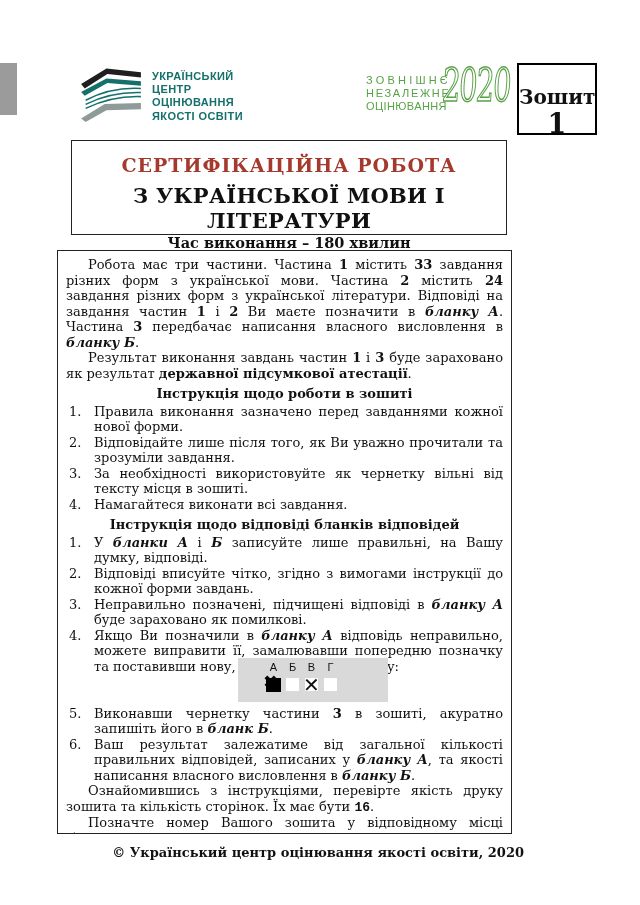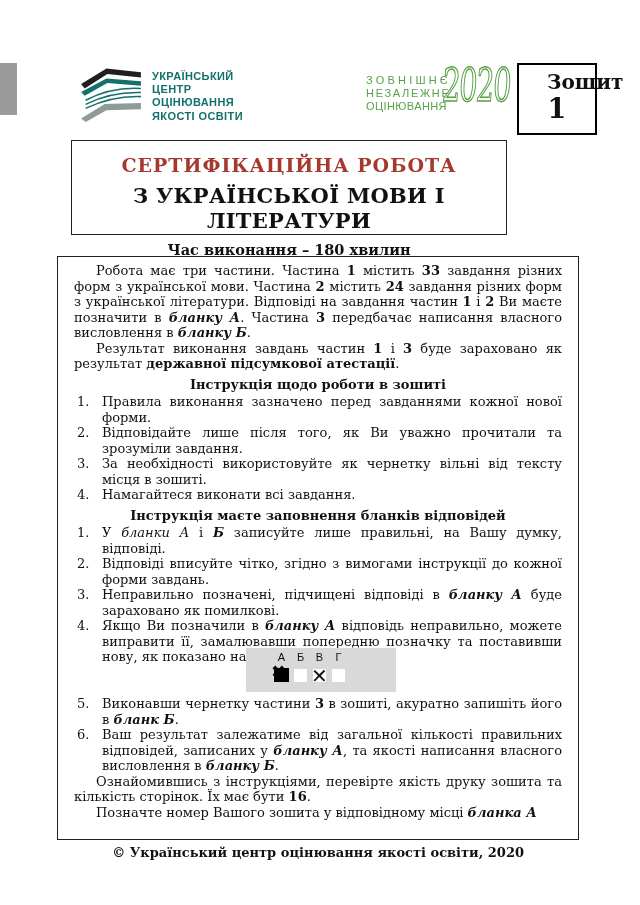--- a/index.html
+++ b/index.html
@@ -25,33 +25,33 @@
   .zno .ls1{letter-spacing:3.2px;}
   .zno .ls2{letter-spacing:1.7px;}
   .zno .ls3{letter-spacing:.4px;}
   .zno-year{left:444px;top:62px;font-family:"DejaVu Serif",serif;font-size:46px;line-height:46px;
             color:#fff;-webkit-text-stroke:1.5px var(--green,#58a246);
             transform:scaleX(.62) skewX(-6deg);transform-origin:left top;letter-spacing:-2px;}
 
   
   .booklet{left:517px;top:63px;width:80px;height:72px;border:2px solid #000;
            box-sizing:border-box;text-align:center;}
-  .booklet-label{font-weight:bold;font-size:20px;margin-top:5px;padding-left:28px;}
+  .booklet-label{font-weight:bold;font-size:20px;margin-top:20px;}
   .booklet-num{font-weight:bold;font-size:27px;line-height:30px;}
 
   
   .titlebox{left:71px;top:140px;width:436px;height:95px;border:1.5px solid #222;
             box-sizing:border-box;text-align:center;}
   .t1{margin-top:13px;font-weight:bold;font-size:19px;letter-spacing:1px;color:var(--red,#a5392e);}
   .t2{margin-top:7px;font-weight:bold;font-size:21px;letter-spacing:.3px;}
-  .t3{margin-top:8px;font-weight:bold;font-size:14.5px;text-align:center;}
+  .t3{margin-top:1px;font-weight:bold;font-size:14.5px;text-align:center;}
 
   
-  .mainbox{left:57px;top:256px;width:522px;height:584px;border:1.5px solid #222;
-           box-sizing:border-box;padding:6px 16px;font-size:13px;line-height:15.5px;
+  .mainbox{left:57px;top:250px;width:455px;height:584px;border:1.5px solid #222;
+           box-sizing:border-box;padding:6px 8px;font-size:13px;line-height:15.5px;
            text-align:justify;overflow:hidden;}
   .mainbox p{margin:0;}
   .ind{text-indent:22px;}
   .sect{text-align:center;font-weight:bold;margin:5px 0 2px;}
   .li{position:relative;padding-left:28px;}
   .li .n{position:absolute;left:3px;top:0;}
   .item4{min-height:78px;}
   .mt4{margin-top:4px;} .mt7{margin-top:7px;}
 
   
@@ -127,24 +127,24 @@
     </div>
     <div class="li">
       <span class="n">3.</span>
       <span>За необхідності використовуйте як чернетку вільні від тексту місця в зошиті.</span>
     </div>
     <div class="li">
       <span class="n">4.</span>
       <span>Намагайтеся виконати всі завдання.</span>
     </div>
 
-    <div class="sect">Інструкція маєте заповнення бланків відповідей</div>
+    <div class="sect">Інструкція щодо відповіді бланків відповідей</div>
     <div class="li">
       <span class="n">1.</span>
-      <span><span>У </span><span style="font-weight: normal; font-style: italic;">бланки А</span><span> і </span><span style="font-weight: bold; font-style: italic;">Б</span><span> записуйте лише правильні, на Вашу думку, відповіді.</span></span>
+      <span><span>У </span><span style="font-weight: bold; font-style: italic;">бланки А</span><span> і </span><span style="font-weight: bold; font-style: italic;">Б</span><span> записуйте лише правильні, на Вашу думку, відповіді.</span></span>
     </div>
     <div class="li">
       <span class="n">2.</span>
       <span><span>Відповіді вписуйте чітко, згідно з вимогами інструкції до кожної форми завдань.</span></span>
     </div>
     <div class="li">
       <span class="n">3.</span>
       <span><span>Неправильно позначені, підчищені відповіді в </span><span style="font-weight: bold; font-style: italic;">бланку А</span><span> буде зараховано як помилкові.</span></span>
     </div>
     <div class="li item4">
@@ -178,20 +178,20 @@
     </div>
     <div class="li">
       <span class="n">5.</span>
       <span><span>Виконавши чернетку частини </span><span style="font-weight: bold;">3</span><span> в зошиті, акуратно запишіть його в </span><span style="font-weight: bold; font-style: italic;">бланк Б</span><span>.</span></span>
     </div>
     <div class="li">
       <span class="n">6.</span>
       <span><span>Ваш результат залежатиме від загальної кількості правильних відповідей, записаних у </span><span style="font-weight: bold; font-style: italic;">бланку А</span><span>, та якості написання власного висловлення в </span><span style="font-weight: bold; font-style: italic;">бланку Б</span><span>.</span></span>
     </div>
 
-    <p class="ind mt4"><span>Ознайомившись з інструкціями, перевірте якість друку зошита та кількість сторінок. Їх має бути </span><span style="font-weight: bold;">16</span><span>.</span></p>
+    <p class="ind mt4"><span>Ознайомившись з інструкціями, перевірте якість друку зошита та кількість сторінок. Їх має бути </span><span style="font-weight: bold; font-family: Liberation Mono, monospace;">16</span><span>.</span></p>
     <p class="ind mt7"><span>Позначте номер Вашого зошита у відповідному місці </span><span style="font-weight: bold; font-style: italic;">бланка А</span></p>
 
   </div>
 
   <div class="abs copyright">© Український центр оцінювання якості освіти, 2020</div>
 
 </div>
 
 </body></html>

